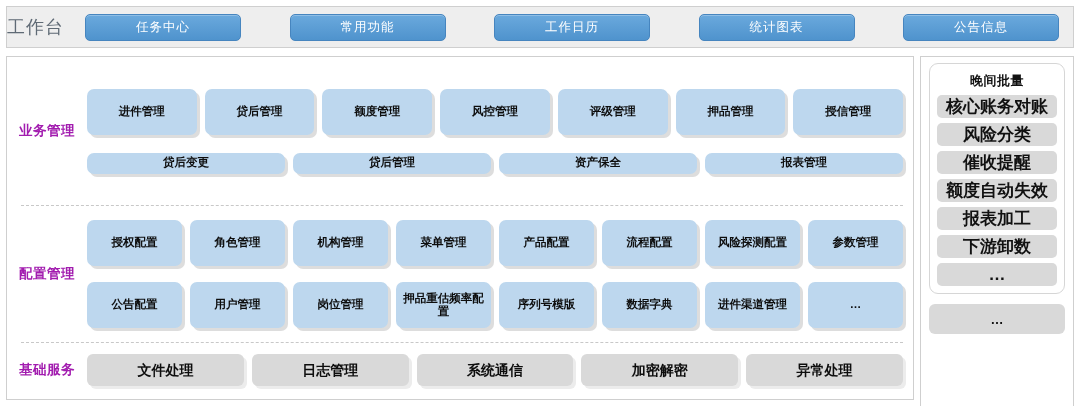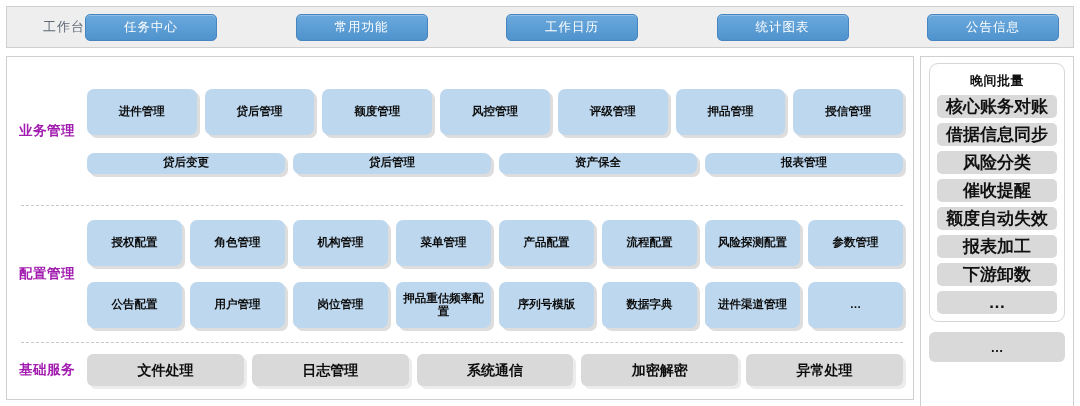--- a/index.html
+++ b/index.html
@@ -19,35 +19,35 @@
     top: 6px;
     width: 1068px;
     height: 42px;
     background: #eeeeee;
     border: 1px solid #cfcfcf;
     display: flex;
     align-items: center;
   }
   .workbench-label {
     width: 78px;
-    text-align: right;
-    font-size: 13px;
+    text-align: left;
+    font-size: 18px;
     color: #5f6a75;
     letter-spacing: 1px;
     flex: none;
   }
   .header-tabs {
     flex: 1;
     display: flex;
     align-items: center;
     justify-content: space-between;
     padding-right: 14px;
   }
   .tab-btn {
-    width: 132px;
+    width: 156px;
     height: 27px;
     border-radius: 5px;
     background: linear-gradient(to bottom, #6aa9dd 0%, #4f93cd 100%);
     border: 1px solid #4685bf;
     color: #ffffff;
     font-size: 12.5px;
     letter-spacing: 1px;
     display: flex;
     align-items: center;
     justify-content: center;
@@ -256,21 +256,20 @@
       </div>
     </div>
   </div>
 
 </div>
 
 <div class="right-panel">
   <div class="batch-box">
     <div class="batch-title">晚间批量</div>
     <div class="batch-item">核心账务对账</div>
-    <div class="batch-item">借据信息同步</div>
     <div class="batch-item">风险分类</div>
     <div class="batch-item">催收提醒</div>
     <div class="batch-item">额度自动失效</div>
     <div class="batch-item">报表加工</div>
     <div class="batch-item">下游卸数</div>
     <div class="batch-item">…</div>
   </div>
   <div class="more-bottom">…</div>
 </div>
 

